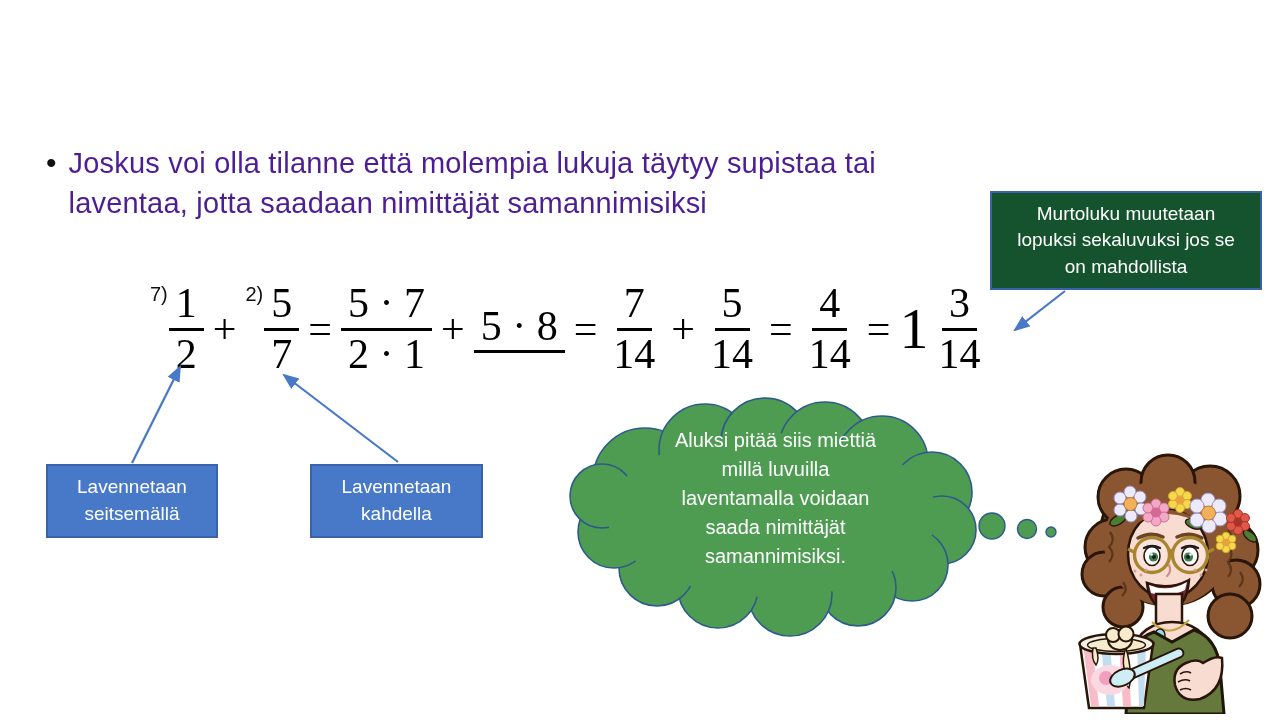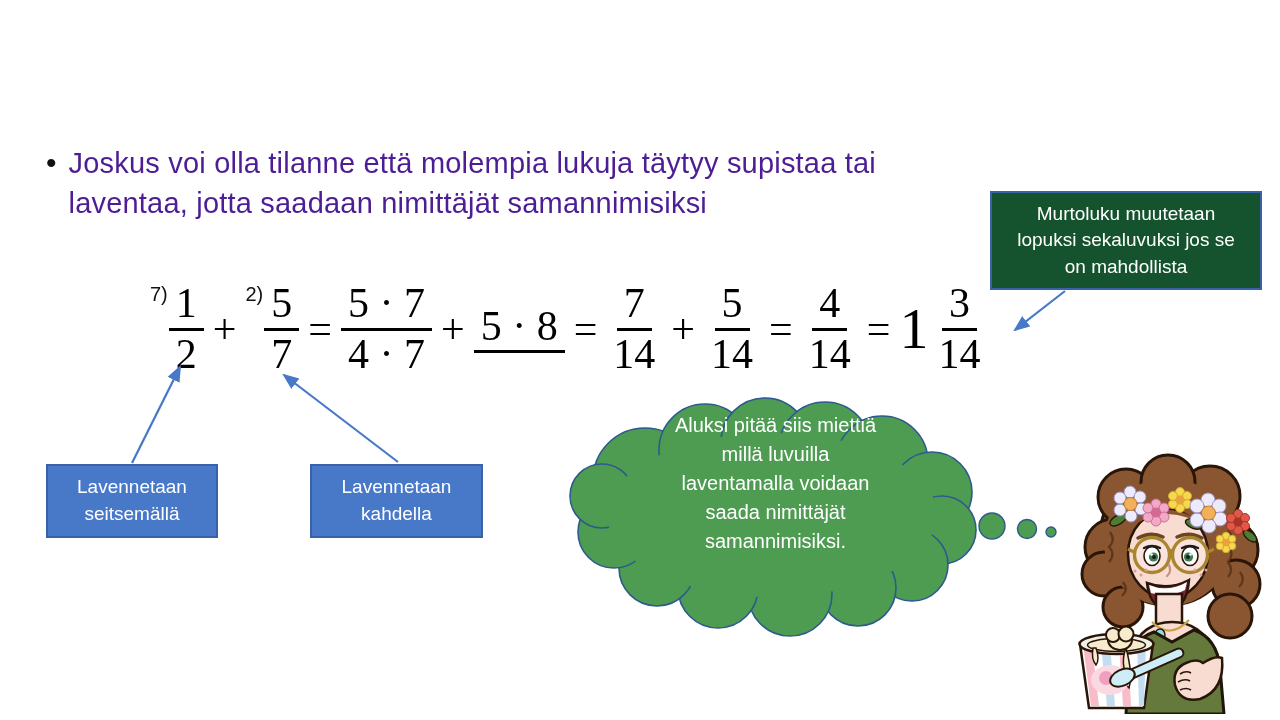--- a/index.html
+++ b/index.html
@@ -35,21 +35,21 @@
   .callout{
     position:absolute;display:flex;align-items:center;justify-content:center;
     text-align:center;color:#fff;white-space:pre-line;
     border:2px solid #3A62A8;box-sizing:border-box;
   }
   .callout-top{left:990px;top:191px;width:272px;height:99px;font-size:19px;line-height:1.38;}
   .callout-left1{left:46px;top:464px;width:172px;height:74px;font-size:19px;line-height:1.4;}
   .callout-left2{left:310px;top:464px;width:173px;height:74px;font-size:19px;line-height:1.4;}
   
   .cloud-text{
-    position:absolute;left:613px;top:411px;width:325px;text-align:center;
+    position:absolute;left:613px;top:426px;width:325px;text-align:center;
     color:#fff;font-size:20px;line-height:29px;white-space:pre-line;
   }
   .overlay{position:absolute;left:0;top:0;}
   .character{position:absolute;left:1068px;top:452px;}
 </style>
 </head>
 <body>
 
 <div class="slide">
 
@@ -72,21 +72,21 @@
         <span class="supl">2)</span>
         <span class="frac">
           <span class="num">5</span>
           <span class="den">7</span>
         </span>
       </span>
       <span class="op">=</span>
       <span class="term">
         <span class="frac">
           <span class="num">5 · 7</span>
-          <span class="den">4 · 7</span>
+          <span class="den">2 · 1</span>
         </span>
       </span>
       <span class="op">+</span>
       <span class="term">
         <span class="frac">
           <span class="num">5 · 8</span>
         </span>
       </span>
       <span class="op">=</span>
       <span class="term">

